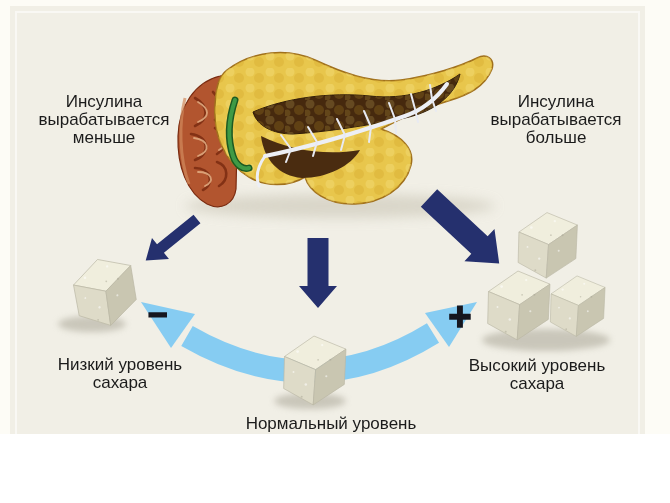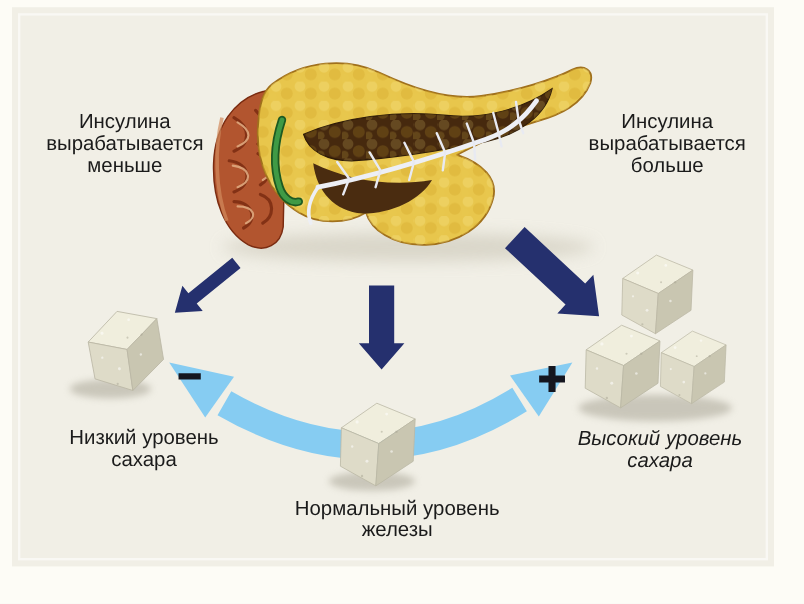--- a/index.html
+++ b/index.html
@@ -1,17 +1,17 @@
 <!DOCTYPE html>
 <html><head>
 <meta charset="utf-8">
 <style>
   html,body{margin:0;padding:0;}
   .page{
-    position:relative;width:670px;height:503px;overflow:hidden;
+    position:relative;width:670px;height:434px;overflow:hidden;
     background:#fdfcf6;
     font-family:"Liberation Sans", sans-serif;
     color:#1c1c1c;
   }
   .panel{
     position:absolute;left:10px;top:6px;width:635px;height:466px;
     background:#f1efe6;
   }
   .panel-frame{
     position:absolute;inset:5px;
@@ -20,21 +20,21 @@
   }
   .diagram-svg{position:absolute;left:0;top:0;}
   .txt{
     position:absolute;text-align:center;white-space:pre-line;
     font-size:17px;line-height:18px;color:#1b1b1b;
   }
   .txt-insulin-less{left:25px;top:93px;width:158px;}
   .txt-insulin-more{left:478px;top:93px;width:156px;}
   .txt-low{left:41px;top:356px;width:158px;}
   .txt-normal{left:241px;top:415px;width:180px;}
-  .txt-high{left:471px;top:357px;width:158px;font-style:italic;}
+  .txt-high{left:458px;top:357px;width:158px;}
   .sign{
     position:absolute;font-weight:bold;color:#15161f;text-align:center;
     -webkit-text-stroke:1.5px #15161f;
   }
   .sign-minus{left:142px;top:297px;width:32px;font-size:34px;line-height:34px;}
   .sign-plus{left:441px;top:296px;width:38px;font-size:40px;line-height:40px;}
   .caption{
     position:absolute;left:0;top:477px;width:670px;text-align:center;
     font-size:13.5px;color:#141414;
   }

